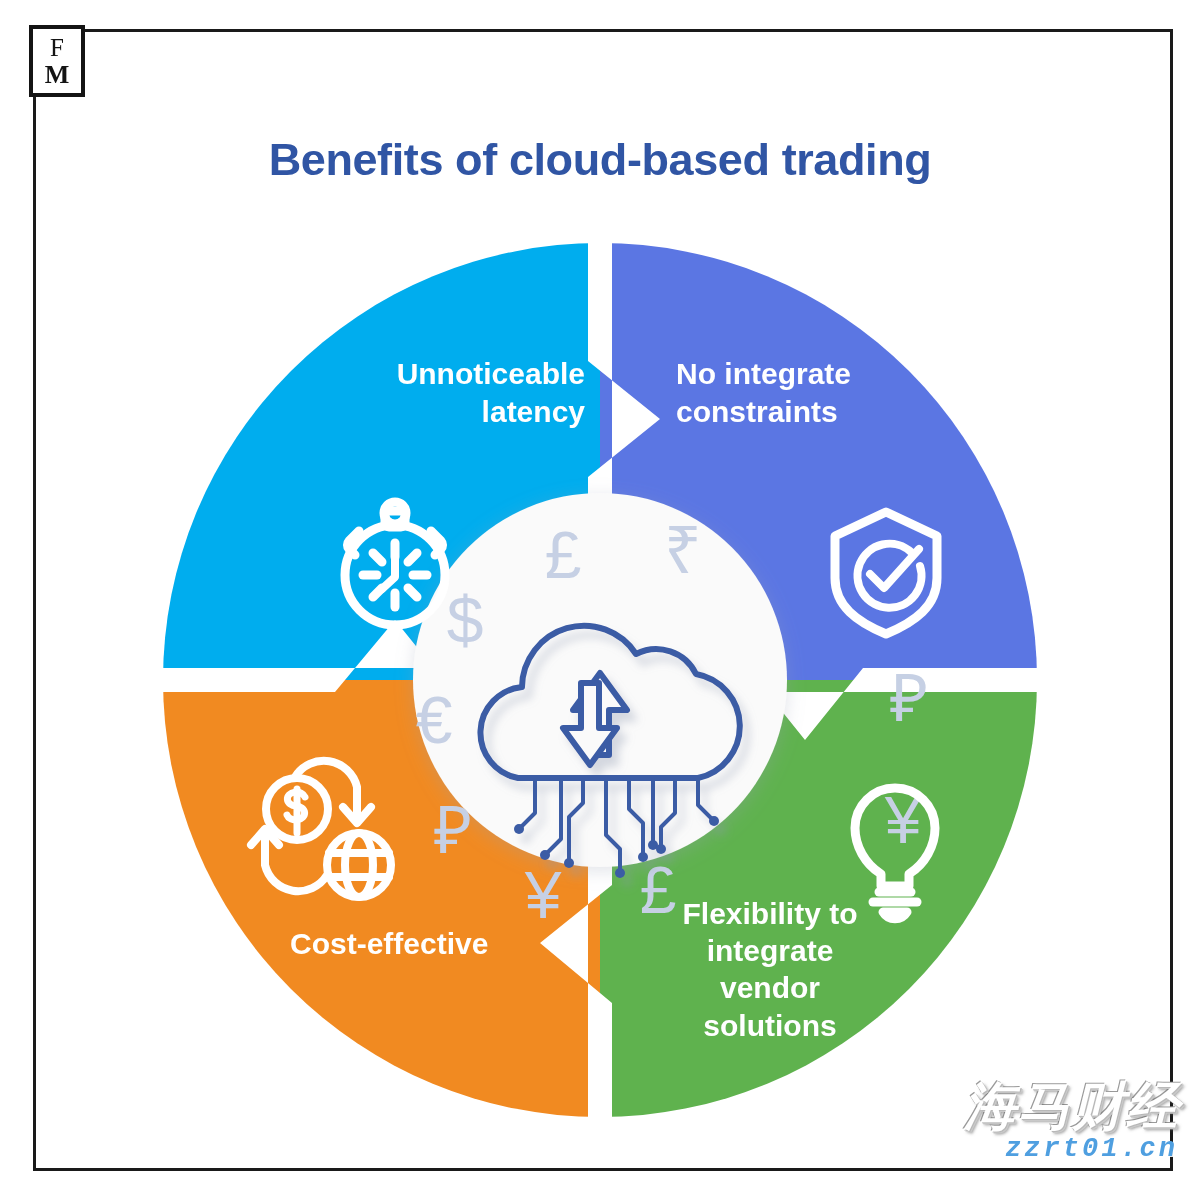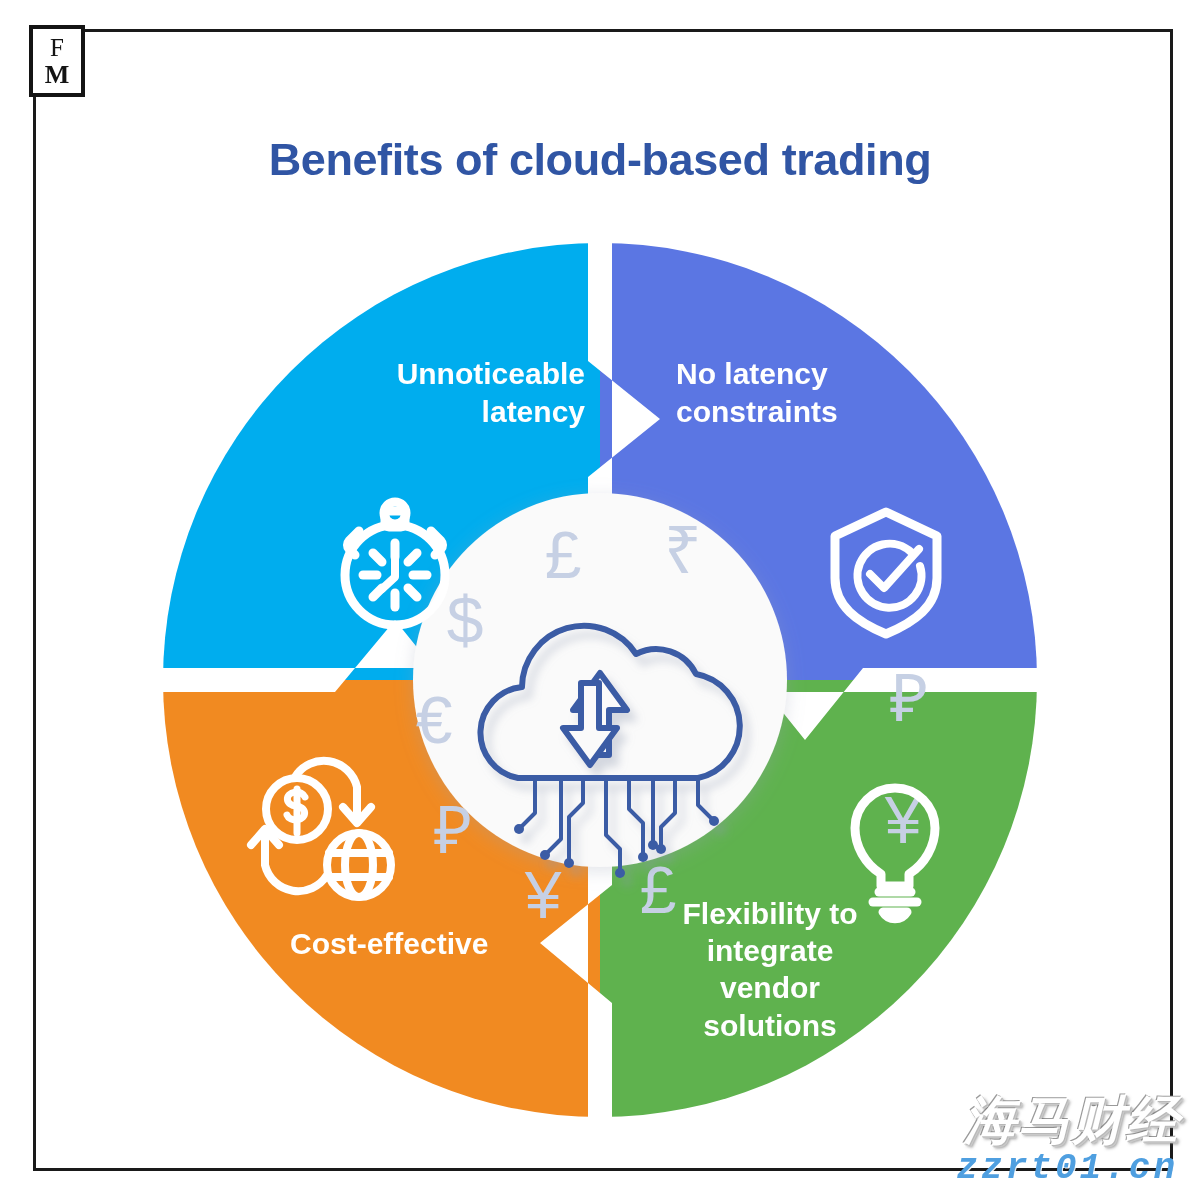--- a/index.html
+++ b/index.html
@@ -69,39 +69,39 @@
     font-weight:700;
     white-space:pre-line;
   }
   .q-tl { left:300px; top:355px; width:285px; text-align:right; }
   .q-tr { left:676px; top:355px; width:290px; text-align:left; }
   .q-bl { left:290px; top:925px; width:290px; text-align:left; }
   .q-br { left:640px; top:895px; width:260px; text-align:center; line-height:1.24; }
 
   
   .wm {
-    position:absolute; right:14px; bottom:14px;
+    position:absolute; right:14px; bottom:28px;
     width:300px; height:100px; z-index:7;
     pointer-events:none;
   }
   .wm-cn {
     position:absolute; right:6px; top:0;
     font-family:"Liberation Serif", serif;
     font-size:52px; font-weight:700; font-style:italic;
     color:#ffffff;
     letter-spacing:2px;
     text-shadow:
       1px 1px 0 #b8b8b8, 2px 2px 0 #c9c9c9,
       3px 3px 3px rgba(90,90,90,.55),
       -1px -1px 0 #9a9a9a;
   }
   .wm-url {
     position:absolute; right:8px; top:62px;
     font-family:"Liberation Mono", monospace;
-    font-size:36px; font-weight:700; font-style:italic;
+    font-size:27px; font-weight:700; font-style:italic;
     color:#4f9fe0;
     letter-spacing:3px;
     text-shadow:1px 1px 0 rgba(255,255,255,.9);
   }
 </style>
 </head>
 <body>
 
 <div id="stage">
 
@@ -251,21 +251,21 @@
         <circle cx="100" cy="94" r="32"></circle>
         <ellipse cx="100" cy="94" rx="14" ry="32"></ellipse>
         <path d="M70,82 h60"></path>
         <path d="M70,106 h60"></path>
       </g>
     </svg>
   </div>
 
   <div class="qlabel q-tl">Unnoticeable
 latency</div>
-  <div class="qlabel q-tr">No latency
+  <div class="qlabel q-tr">No integrate
 constraints</div>
   <div class="qlabel q-br">Flexibility to
 integrate
 vendor
 solutions</div>
   <div class="qlabel q-bl">Cost-effective</div>
 
   <div class="wm">
     <div class="wm-cn">海马财经</div>
     <div class="wm-url">zzrt01.cn</div>

